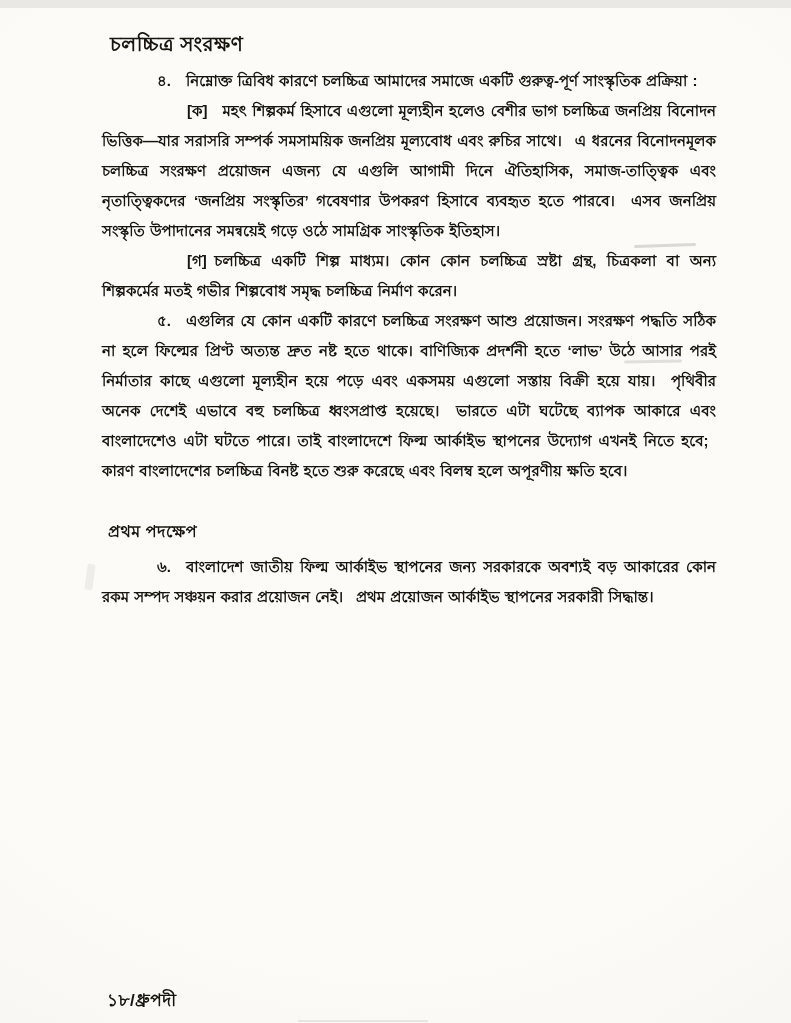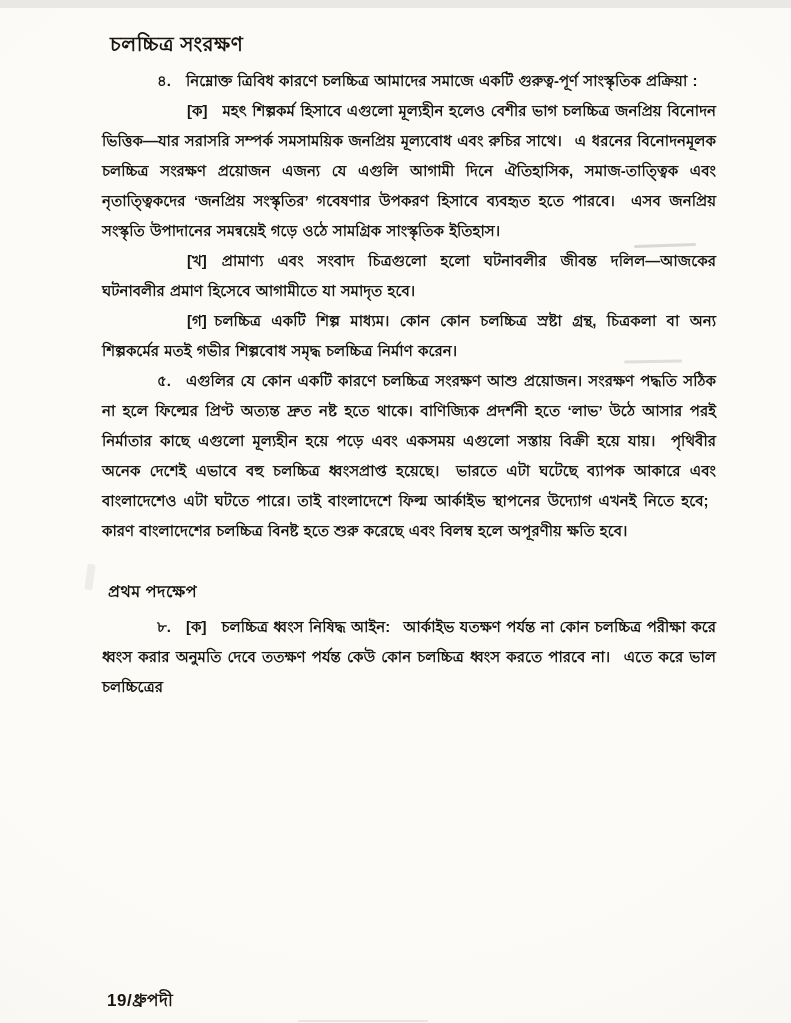--- a/index.html
+++ b/index.html
@@ -75,34 +75,33 @@
 <div class="page">
 
   <div class="column">
 
     <h1 class="doc-title">চলচ্চিত্র সংরক্ষণ</h1>
 
     <p class="para indent-num">৪.  নিম্নোক্ত ত্রিবিধ কারণে চলচ্চিত্র আমাদের সমাজে একটি গুরুত্ব-পূর্ণ সাংস্কৃতিক প্রক্রিয়া :</p>
 
     <p class="para indent-letter">[ক]  মহৎ শিল্পকর্ম হিসাবে এগুলো মূল্যহীন হলেও বেশীর ভাগ চলচ্চিত্র জনপ্রিয় বিনোদন ভিত্তিক—যার সরাসরি সম্পর্ক সমসাময়িক জনপ্রিয় মূল্যবোধ এবং রুচির সাথে।  এ ধরনের বিনোদনমূলক চলচ্চিত্র সংরক্ষণ প্রয়োজন এজন্য যে এগুলি আগামী দিনে ঐতিহাসিক, সমাজ-তাত্ত্বিক এবং নৃতাত্ত্বিকদের ‘জনপ্রিয় সংস্কৃতির’ গবেষণার উপকরণ হিসাবে ব্যবহৃত হতে পারবে।  এসব জনপ্রিয় সংস্কৃতি উপাদানের সমন্বয়েই গড়ে ওঠে সামগ্রিক সাংস্কৃতিক ইতিহাস।</p>
 
-    <p class="para indent-letter">[খ]  প্রামাণ্য এবং সংবাদ চিত্রগুলো হলো ঘটনাবলীর জীবন্ত দলিল—আজকের ঘটনাবলীর প্রমাণ হিসেবে আগামীতে যা সমাদৃত হবে।</p>
 
     <p class="para indent-letter">[গ] চলচ্চিত্র একটি শিল্প মাধ্যম। কোন কোন চলচ্চিত্র স্রষ্টা গ্রন্থ, চিত্রকলা বা অন্য শিল্পকর্মের মতই গভীর শিল্পবোধ সমৃদ্ধ চলচ্চিত্র নির্মাণ করেন।</p>
 
     <p class="para indent-num">৫.  এগুলির যে কোন একটি কারণে চলচ্চিত্র সংরক্ষণ আশু প্রয়োজন। সংরক্ষণ পদ্ধতি সঠিক না হলে ফিল্মের প্রিণ্ট অত্যন্ত দ্রুত নষ্ট হতে থাকে। বাণিজ্যিক প্রদর্শনী হতে ‘লাভ’ উঠে আসার পরই নির্মাতার কাছে এগুলো মূল্যহীন হয়ে পড়ে এবং একসময় এগুলো সস্তায় বিক্রী হয়ে যায়।  পৃথিবীর অনেক দেশেই এভাবে বহু চলচ্চিত্র ধ্বংসপ্রাপ্ত হয়েছে।  ভারতে এটা ঘটেছে ব্যাপক আকারে এবং বাংলাদেশেও এটা ঘটতে পারে। তাই বাংলাদেশে ফিল্ম আর্কাইভ স্থাপনের উদ্যোগ এখনই নিতে হবে;  কারণ বাংলাদেশের চলচ্চিত্র বিনষ্ট হতে শুরু করেছে এবং বিলম্ব হলে অপূরণীয় ক্ষতি হবে।</p>
 
     <h2 class="section-heading">প্রথম পদক্ষেপ</h2>
 
+    <p class="para indent-num">৬.  বাংলাদেশ জাতীয় ফিল্ম আর্কাইভ স্থাপনের জন্য সরকারকে অবশ্যই বড় আকারের কোন রকম সম্পদ সঞ্চয়ন করার প্রয়োজন নেই।  প্রথম প্রয়োজন আর্কাইভ স্থাপনের সরকারী সিদ্ধান্ত।</p>
 
 
-    <p class="para indent-num">৮.  [ক]  চলচ্চিত্র ধ্বংস নিষিদ্ধ আইন:  আর্কাইভ যতক্ষণ পর্যন্ত না কোন চলচ্চিত্র পরীক্ষা করে ধ্বংস করার অনুমতি দেবে ততক্ষণ পর্যন্ত কেউ কোন চলচ্চিত্র ধ্বংস করতে পারবে না।  এতে করে ভাল চলচ্চিত্রের</p>
 
   </div>
 
-  <div class="footer">19/ধ্রুপদী</div>
+  <div class="footer">১৮/ধ্রুপদী</div>
 
   <div class="artifact a1"></div>
   <div class="artifact a2"></div>
   <div class="artifact a3"></div>
   <div class="artifact a4"></div>
 
 </div>
 
 </body></html>

